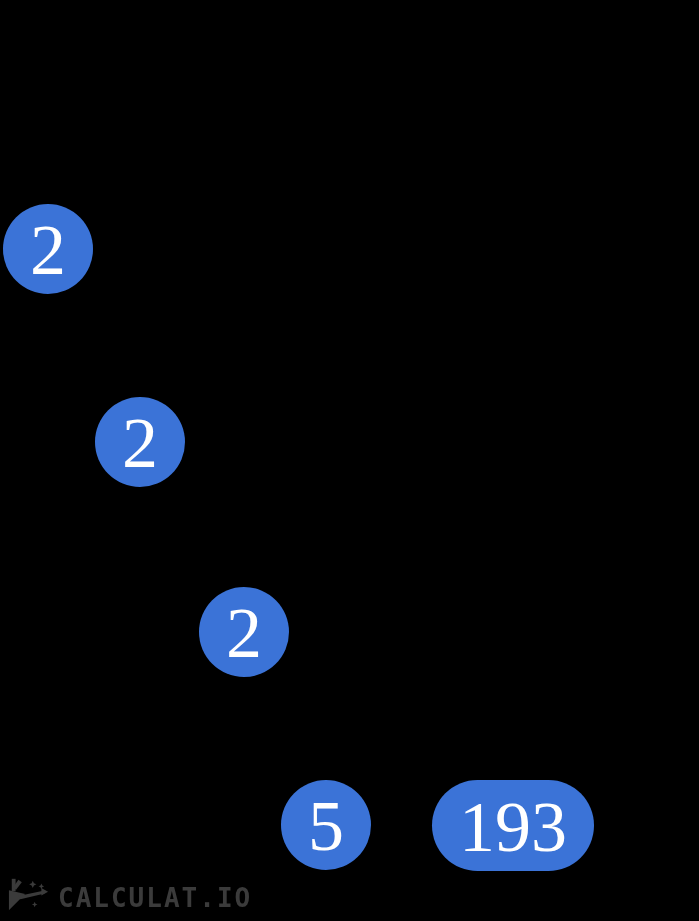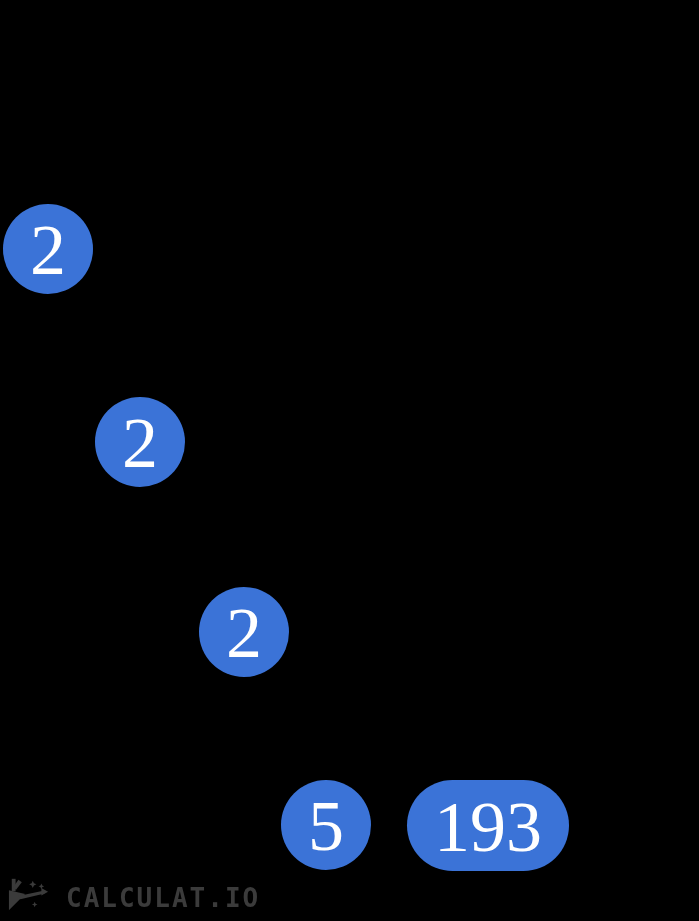--- a/index.html
+++ b/index.html
@@ -31,34 +31,34 @@
   .circle {
     width: 90px;
     height: 90px;
     border-radius: 50%;
   }
   .pos-a { left: 3px;   top: 204px; }
   .pos-b { left: 95px;  top: 397px; }
   .pos-c { left: 199px; top: 587px; }
   .pos-d { left: 281px; top: 780px; }
   .pill {
-    left: 407px;
+    left: 432px;
     top: 780px;
     width: 162px;
     height: 91px;
     border-radius: 46px;
   }
   .watermark {
     position: absolute;
     left: 5px;
     top: 874px;
     height: 44px;
     display: flex;
     align-items: center;
-    gap: 15px;
+    gap: 7px;
     color: #3B3B3B;
   }
   .wm-icon {
     width: 46px;
     height: 42px;
     flex: 0 0 auto;
   }
   .wm-text {
     font-family: "DejaVu Sans Mono", monospace;
     font-weight: 700;

